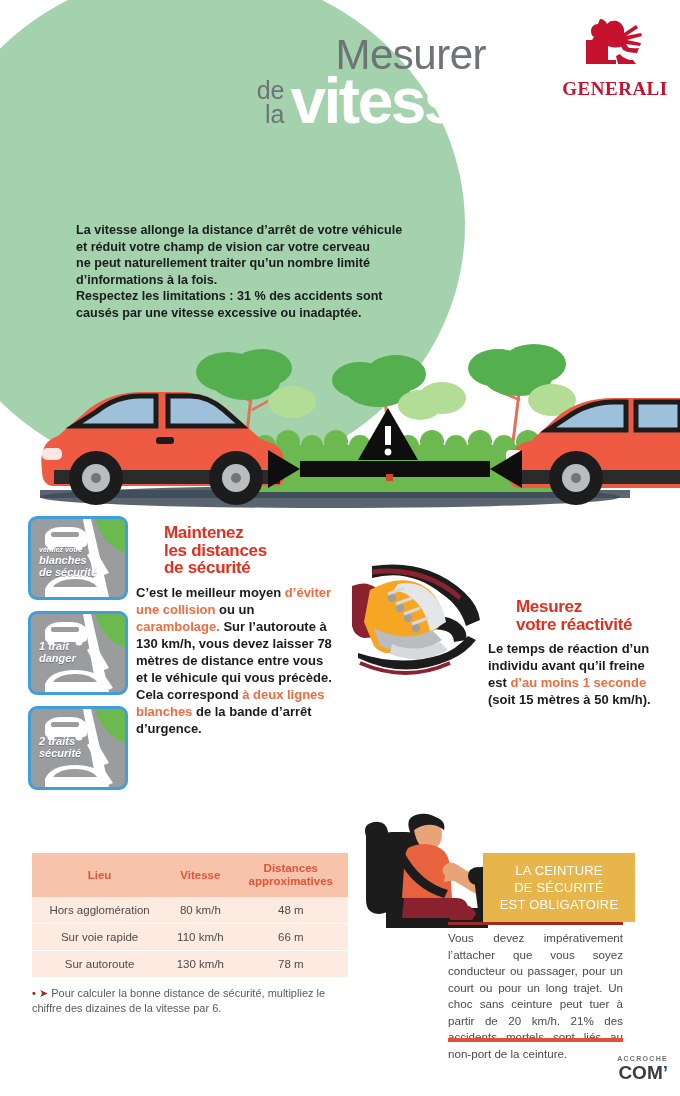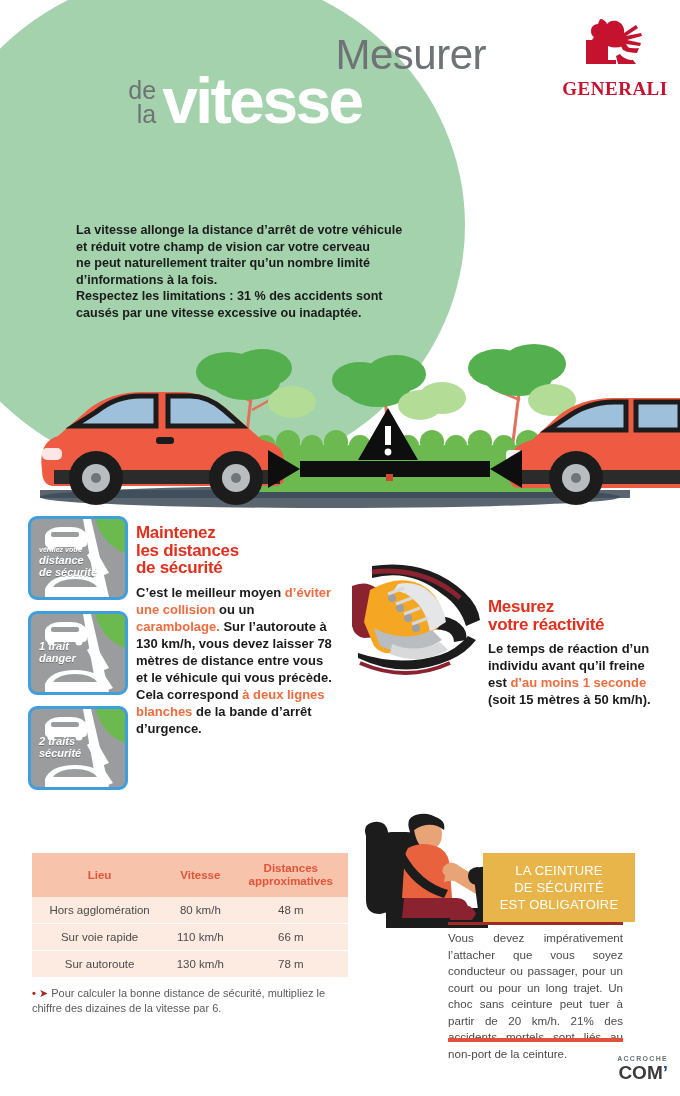--- a/index.html
+++ b/index.html
@@ -13,21 +13,21 @@
   .generali{position:absolute;right:10px;top:14px;width:110px;height:86px;}
   .generali .word{position:absolute;left:0;bottom:0;width:110px;text-align:center;
         font-family:"Liberation Serif","DejaVu Serif",serif;font-weight:bold;
         font-size:19px;letter-spacing:.5px;color:#c4122f;margin-top:8px;}
 
   .title{position:absolute;left:0;top:34px;width:490px;text-align:right;z-index:4;}
   .t-mesurer{font-size:42px;line-height:42px;color:#6e7376;font-weight:400;
              letter-spacing:-.5px;padding-right:4px;}
   .t-dangers{font-size:58px;line-height:56px;color:#ea5b45;font-weight:bold;
              letter-spacing:-2.5px;margin-top:-2px;}
-  .t-row{display:flex;align-items:flex-end;justify-content:center;margin-top:-4px;}
+  .t-row{display:flex;align-items:flex-end;justify-content:flex-end;margin-top:-4px;}
   .t-dela{display:flex;flex-direction:column;align-items:flex-end;
           color:#6e7376;font-size:25px;line-height:24px;padding-bottom:4px;padding-right:6px;}
   .t-vitesse{font-size:64px;line-height:58px;color:#ffffff;font-weight:bold;
              letter-spacing:-2.5px;}
 
   .intro{position:absolute;left:76px;top:222px;width:375px;z-index:4;
          font-size:12.6px;line-height:16.6px;font-weight:bold;color:#1b1b1b;}
   .intro p{margin:0;}
 
   
@@ -38,21 +38,21 @@
   .sign{width:100px;height:84px;border:3px solid #3f9fdd;border-radius:9px;
         background:#9a9c9e;margin-bottom:11px;position:relative;overflow:hidden;
         box-sizing:border-box;}
   .sign svg{position:absolute;left:0;top:0;}
   .sign .stxt{position:absolute;left:8px;top:26px;color:#fff;font-style:italic;
         font-weight:bold;line-height:12px;font-size:11px;text-shadow:0 1px 0 rgba(0,0,0,.25);}
   .sign .stxt .tiny{font-size:7px;display:block;line-height:9px;}
 
   .sec2{position:absolute;left:136px;top:524px;width:200px;}
   .h-red{color:#e0301e;font-weight:bold;font-size:17px;line-height:17.5px;
-         letter-spacing:-.3px;}
+         letter-spacing:-.3px;margin-left:28px;}
   .body-txt{font-size:13px;line-height:17px;color:#1b1b1b;font-weight:bold;margin-top:7px;}
   .or{color:#ee6c3f;}
 
   
   .shoe{position:absolute;left:352px;top:556px;width:145px;height:125px;}
   .react{position:absolute;left:488px;top:598px;width:175px;}
 
   
   .tablewrap{position:absolute;left:32px;top:853px;width:316px;}
   table{border-collapse:collapse;width:100%;}
@@ -235,21 +235,21 @@
           <path d="M14 16 q4 -8 16 -8 h10 q12 0 16 8 v8 q0 4 -4 4 H18 q-4 0 -4 -4z"></path>
         </g>
         <g fill="#9a9c9e">
           <rect x="20" y="13" width="28" height="5" rx="2"></rect>
         </g>
         <g fill="#fff">
           <circle cx="20" cy="28" r="3.5"></circle>
           <circle cx="48" cy="28" r="3.5"></circle>
         </g>
       </svg>
-      <div class="stxt"><span class="tiny">vérifiez votre</span><span>distance</span><br><span>de sécurité</span></div>
+      <div class="stxt"><span class="tiny">vérifiez votre</span><span>blanches</span><br><span>de sécurité</span></div>
     </div>
     <div class="sign">
       <svg width="94" height="78" viewBox="0 0 94 78">
         <path d="M58 0 h36 v34 q-22 -8 -30 -34z" fill="#6cba4f"></path>
         <path d="M52 0 h8 l18 78 h-12z" fill="#fff"></path>
         <path d="M64 30 l14 24 l-10 4 l-12 -22z" fill="#fff"></path>
         <path d="M70 56 l12 18 l-10 4 l-10 -16z" fill="#fff"></path>
         <path d="M14 70 q6 -14 30 -14 q24 0 30 14 v8 H14z" fill="#fff"></path>
         <path d="M22 68 q6 -8 22 -8 q16 0 22 8z" fill="#9a9c9e"></path>
         <g fill="#fff">

